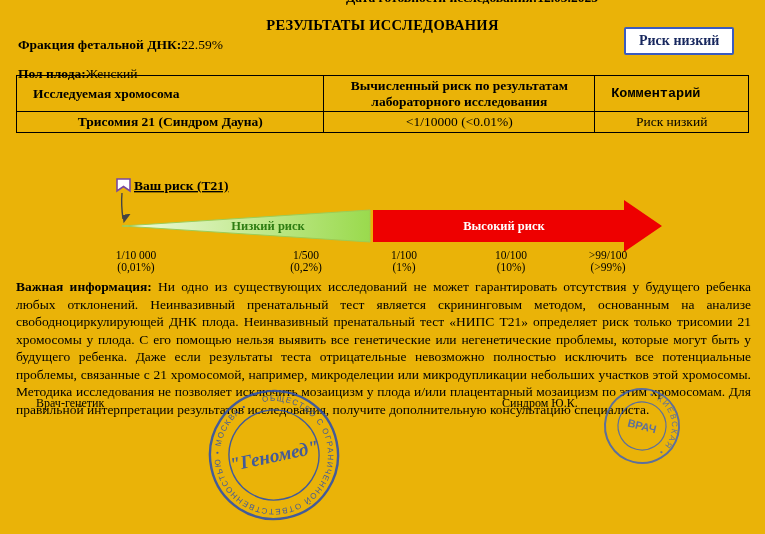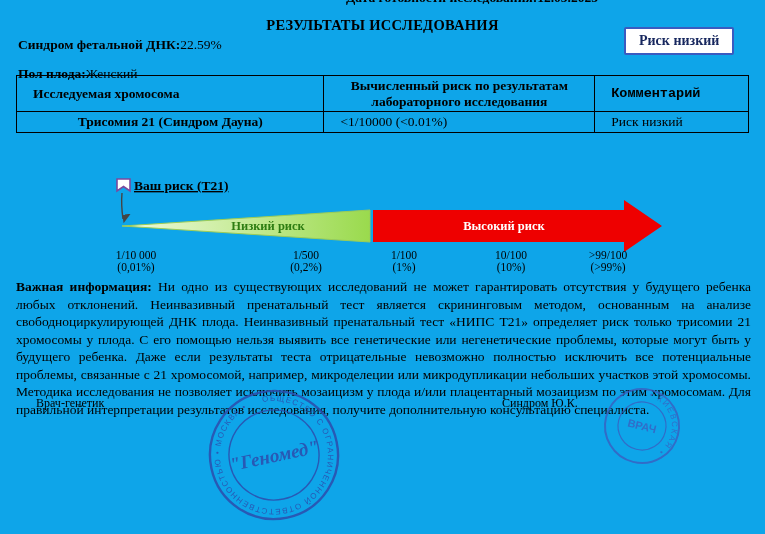--- a/index.html
+++ b/index.html
@@ -1,20 +1,20 @@
 <!DOCTYPE html>
 <html><head>
 <meta charset="utf-8">
 <style>
   * { margin:0; padding:0; box-sizing:border-box; }
   html,body { background:#e8e8e8; }
   .page {
     position:relative;
     width:765px; height:534px;
-    background:#0ea5e9;
+    background:#eab308;
     overflow:hidden;
     font-family:"Liberation Serif","DejaVu Serif",serif;
     color:#000;
     font-size:13.5px;
   }
   .date-line{
     position:absolute; top:-10px; left:346px;
     font-weight:bold; font-size:13.5px; white-space:nowrap;
   }
   .doc-title{
@@ -36,21 +36,21 @@
     position:absolute; top:75px; left:16px;
     width:733px; border-collapse:collapse;
   }
   table.results th, table.results td{
     border:1.4px solid #000; font-size:13.5px; padding:2px 16px; vertical-align:middle;
   }
   th.col-chrom{ width:42%; text-align:left; }
   th.col-risk{ width:37%; text-align:center; line-height:1.15; }
   th.col-comment{ width:21%; text-align:left;font-family:Liberation Mono, monospace; }
   td.cell-chrom{ font-weight:bold; text-align:center; }
-  td.cell-risk, td.cell-comment{ text-align:left; }
+  td.cell-risk, td.cell-comment{ text-align:center; }
 
   .para{ position:absolute; left:16px; width:735px; text-align:justify; line-height:1.27; }
   #conclusion{ top:135px; }
   #important{ top:278px; line-height:1.3; }
   .para .lbl{ font-weight:bold; }
 
   .diagram{ position:absolute; top:176px; left:96px; width:585px; height:98px; }
 
   .footer-label{ position:absolute; top:396px; font-size:12px; white-space:nowrap;margin-left:14px; }
   #doctor-title{ left:22px; }
@@ -65,21 +65,21 @@
 
 <div class="page">
 
   <div class="date-line">Дата готовности исследования:12.05.2025</div>
 
   <div class="doc-title">РЕЗУЛЬТАТЫ ИССЛЕДОВАНИЯ</div>
 
   <div class="risk-badge">Риск низкий</div>
 
   <div class="info-line" id="fraction-line">
-    <span class="lbl">Синдром фетальной ДНК:</span><span>22.59%</span>
+    <span class="lbl">Фракция фетальной ДНК:</span><span>22.59%</span>
   </div>
   <div class="info-line" id="sex-line">
     <span class="lbl">Пол плода:</span><span>Женский</span>
   </div>
 
   <table class="results">
     <thead>
       <tr>
         <th class="col-chrom">Исследуемая хромосома</th>
         <th class="col-risk">Вычисленный риск по результатам лабораторного исследования</th>

